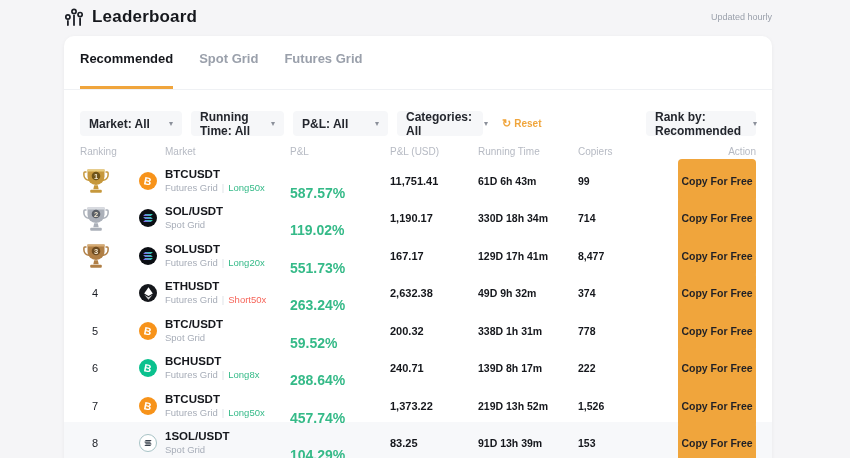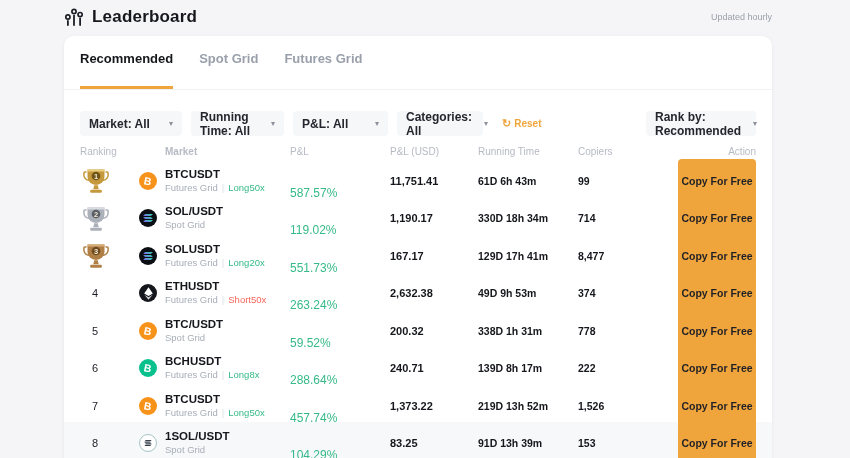--- a/index.html
+++ b/index.html
@@ -30,38 +30,38 @@
   .dd-categories { width:86px; margin-right:19px; }
   .reset { display:flex; align-items:center; gap:3px; color:#f0a53c; font-size:10px;
     font-weight:600; cursor:pointer; }
   .reset-icon { font-size:11px; line-height:1; }
   .spacer { flex:1; }
   .rankby { margin-right:0; width:110px;justify-content:space-between; }
   
   .grid-row { display:grid; grid-template-columns:59px 151px 100px 88px 100px 90px 1fr;
     align-items:center; padding:0 16px; }
   .thead { margin-top:7px; height:16px; font-size:10px; color:#b6bac3; }
-  .thead .th-market { padding-left:26px;font-weight:bold; }
+  .thead .th-market { padding-left:26px; }
   .thead .th-action { text-align:right; }
   .trow { height:37.5px; }
   .trow.highlighted { background:#f7f8fa; }
   .c-rank { display:flex; align-items:center; }
   .trophy { margin-left:3px; }
   .rank-num { width:30px; text-align:center; font-size:11px; font-weight:500; color:#1b1e25; }
   .c-market { display:flex; align-items:center; gap:8px; }
   .coin { width:18px; height:18px; border-radius:50%; display:flex; align-items:center;
     justify-content:center; flex:none; }
   .bsym { color:#fff; font-size:10.5px; font-weight:800; display:inline-block;
     transform:rotate(12deg); }
   .coin-1sol { background:#fff; border:1.5px solid #a8c3c6; }
   .sym { font-size:11.5px; font-weight:700; color:#15171c; line-height:13px; }
   .sub { font-size:9.5px; color:#a7adb8; line-height:12px; margin-top:1px; }
   .lev-sep { color:#dcdfe4; margin:0 4px; }
   .lev.long { color:#35ba88; } .lev.short { color:#f6655a; }
-  .c-pnl { font-size:12px; font-weight:400; color:#35ba88;margin-top:24px; }
+  .c-pnl { font-size:14px; font-weight:700; color:#35ba88;margin-top:24px; }
   .c-usd { font-size:11px; font-weight:600; color:#15171c; }
   .c-time, .c-copiers { font-size:10.5px; font-weight:600; color:#15171c; }
   .c-action { text-align:right; }
   .copy-btn { width:78px; height:43px; background:#f0a53c; border:none; border-radius:4px;
     font-family:"Liberation Sans", sans-serif; font-size:10.5px; font-weight:700;
     color:#1f2026; cursor:pointer; }
 </style>
 </head>
 <body>
 
@@ -251,21 +251,21 @@
         <polygon points="5,14 9.6,8.3 5,11.2 0.4,8.3" fill="#fff" opacity="0.8"></polygon>
               </svg>
             </span>
       <span>
         <div class="sym">ETHUSDT</div>
         <div class="sub">Futures Grid<span class="lev-sep">|</span><span class="lev short">Short50x</span></div>
       </span>
     </div>
     <div class="c-pnl">263.24%</div>
     <div class="c-usd">2,632.38</div>
-    <div class="c-time">49D 9h 53m</div>
+    <div class="c-time">49D 9h 32m</div>
     <div class="c-copiers">374</div>
     <div class="c-action">
       <button class="copy-btn">Copy For Free</button>
     </div>
         </div>
         <div class="grid-row trow">
     <div class="c-rank">
             <span class="rank-num">5</span>
           </div>
     <div class="c-market">

